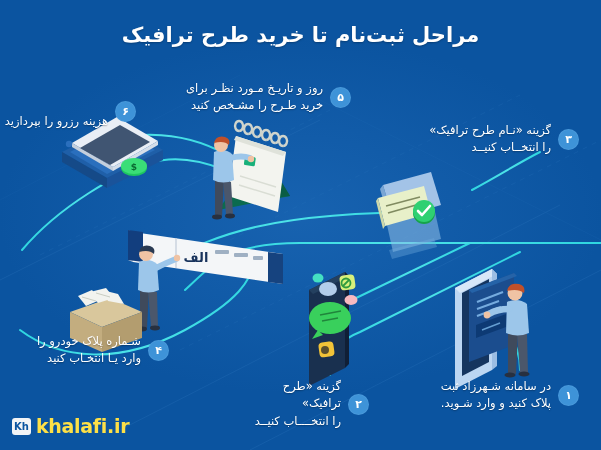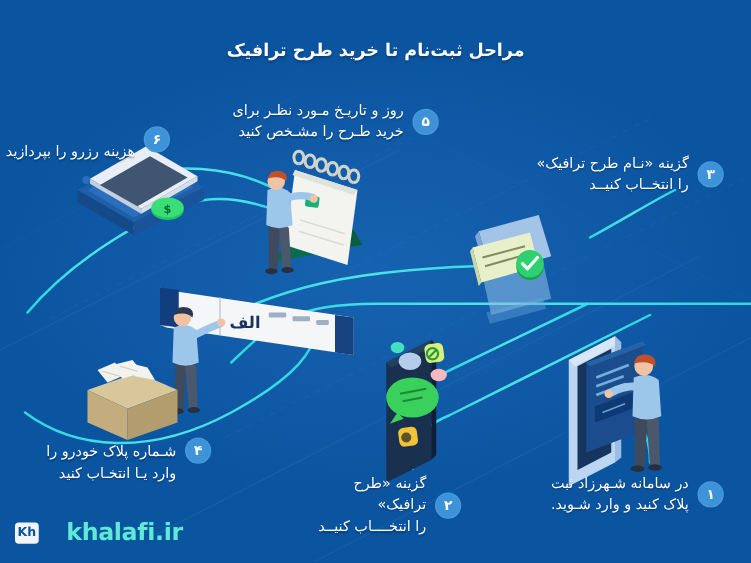--- a/index.html
+++ b/index.html
@@ -33,26 +33,26 @@
   }
   #path-layer, #art-layer {
     position: absolute;
     inset: 0;
     pointer-events: none;
   }
 
   
   #title {
     position: absolute;
-    top: 32px;
+    top: 22px;
     left: 0;
     width: 601px;
     text-align: center;
     color: #ffffff;
-    font-size: 14px;
+    font-size: 21px;
     font-weight: bold;
     letter-spacing: .2px;
     line-height: 1.3;
     text-shadow: 0 1px 2px rgba(0,0,0,.25);
   }
 
   
   .step {
     position: absolute;
     display: flex;
@@ -85,52 +85,52 @@
   .step.align-right .step-text { text-align: right; }
 
   
   #step-1 { top: 378px; right: 22px;  }
   #step-1 .step-text { width: 118px; }
   #step-2 { top: 378px; right: 232px; }
   #step-2 .step-text { width: 100px; }
   #step-3 { top: 122px; right: 22px;  }
   #step-3 .step-text { width: 150px; }
   #step-4 { top: 333px; right: 432px; }
-  #step-4 .step-text { width: 112px; margin-top: 20px; }
+  #step-4 .step-text { width: 112px; }
   #step-5 { top: 80px;  right: 250px; }
   #step-5 .step-text { width: 140px; }
   #step-6 { top: 92px;  right: 465px; }
   #step-6 .step-text { width: 108px; margin-top: 21px; }
 
   
   #logo {
     position: absolute;
     left: 12px;
     bottom: 14px;
     display: flex;
     flex-direction: row;
     align-items: center;
-    gap: 22px;
+    gap: 5px;
     direction: ltr;
   }
   #logo-mark {
     width: 19px;
     height: 17px;
     border-radius: 3px;
     background: #f2f4f6;
     color: #0b54a0;
     font-size: 10px;
     font-weight: bold;
     display: flex;
     align-items: center;
     justify-content: center;
     line-height: 1;
   }
   #logo-text {
-    color: #5eead4;
+    color: #fde047;
     font-size: 19px;
     font-weight: bold;
     letter-spacing: -.3px;
     line-height: 1;
   }
 </style>
 </head>
 <body>
 
 <div id="stage">

